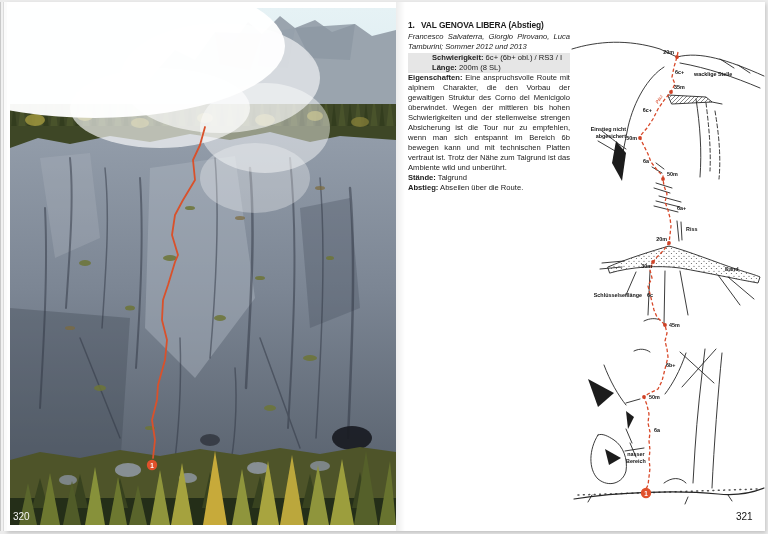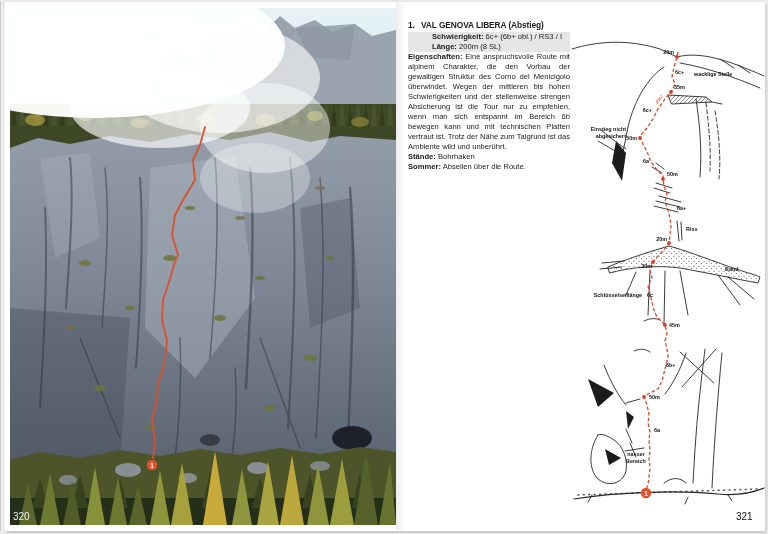--- a/index.html
+++ b/index.html
@@ -169,34 +169,35 @@
       <polyline points="195,119 190,137 183,152 185,172 173,192 165,207 162,227 168,247 165,254 158,277 153,292 152,312 157,332 155,352 148,377 147,392 142,412 145,432 143,450" fill="none" stroke="#d9512b" stroke-width="1.8" stroke-linejoin="round" stroke-linecap="round"></polyline>
       <circle cx="142" cy="457" r="5.2" fill="#e0512c"></circle>
       <text class="mk" x="142" y="459.5">1</text>
     </g>
   </svg>
 
   <div class="gutter"></div>
 
   <div class="col">
     <p class="title"><span class="num">1.</span><span>VAL GENOVA LIBERA</span> <span>(Abstieg)</span></p>
+    <p class="authors">Francesco Salvaterra, Giorgio Pirovano, Luca Tamburini; Sommer 2012 und 2013</p>
     <div>
 
         <p class="field hl"><b>Schwierigkeit:</b> <span>6c+ (6b+ obl.) / RS3 / I</span></p>
 
         <p class="field hl"><b>Länge:</b> <span>200m (8 SL)</span></p>
 
         <p class="field"><b>Eigenschaften:</b> <span>Eine anspruchsvolle Route mit alpinem Charakter, die den Vorbau der gewaltigen Struktur des Corno del Menicigolo überwindet. Wegen der mittleren bis hohen Schwierigkeiten und der stellenweise strengen Absicherung ist die Tour nur zu empfehlen, wenn man sich entspannt im Bereich 6b bewegen kann und mit technischen Platten vertraut ist. Trotz der Nähe zum Talgrund ist das Ambiente wild und unberührt.</span></p>
 
 
 
-        <p class="field"><b>Stände:</b> <span>Bohrhaken</span></p>
-
-
-        <p class="field"><b>Sommer:</b> <span>Abseilen über die Route.</span></p>
+        <p class="field"><b>Stände:</b> <span>Talgrund</span></p>
+
+
+        <p class="field"><b>Abstieg:</b> <span>Abseilen über die Route.</span></p>
       </div>
   </div>
 
   <svg class="topo" viewBox="0 0 200 500">
     <defs>
       <pattern id="hatch" width="4" height="4" patternUnits="userSpaceOnUse">
         <path d="M0,4 L4,0" stroke="#333" stroke-width=".6"></path>
       </pattern>
       <pattern id="stip" width="5" height="5" patternUnits="userSpaceOnUse">
         <circle cx="1" cy="1.2" r=".55" fill="#444"></circle>

